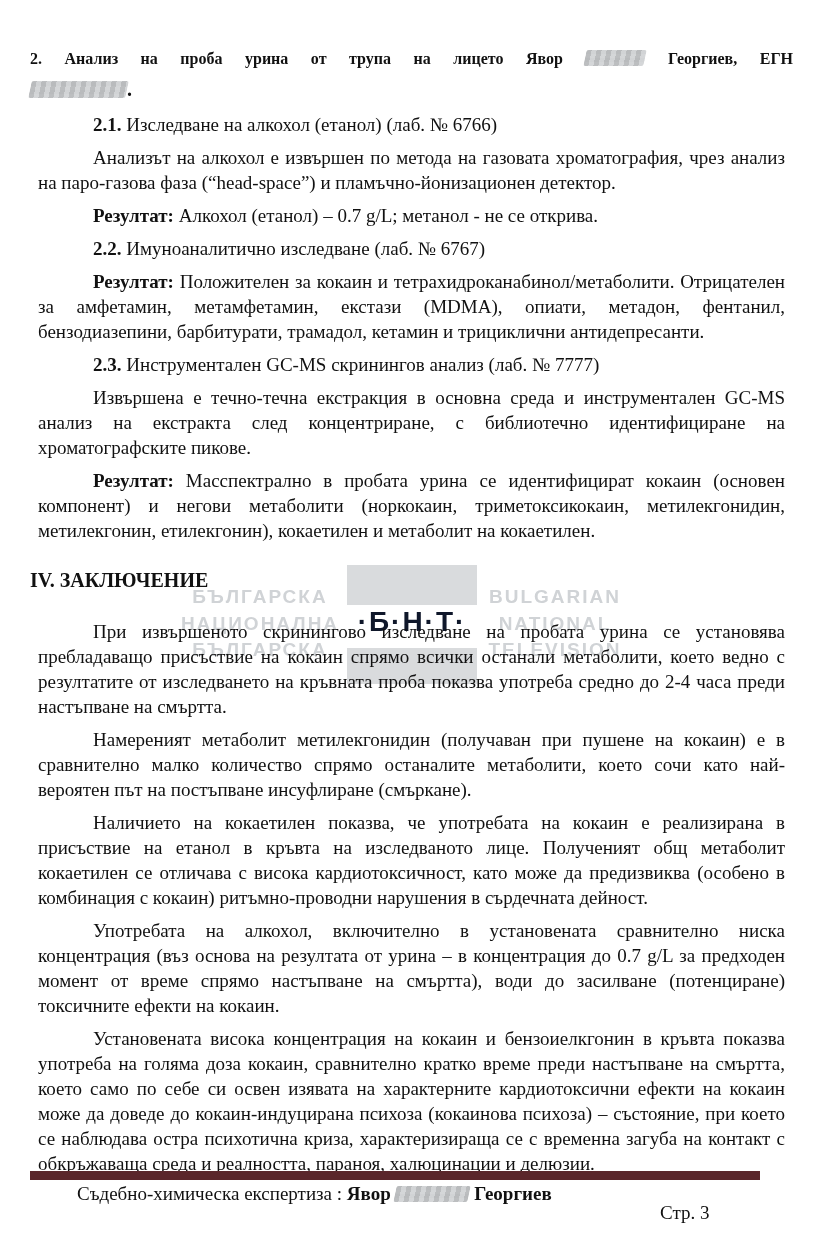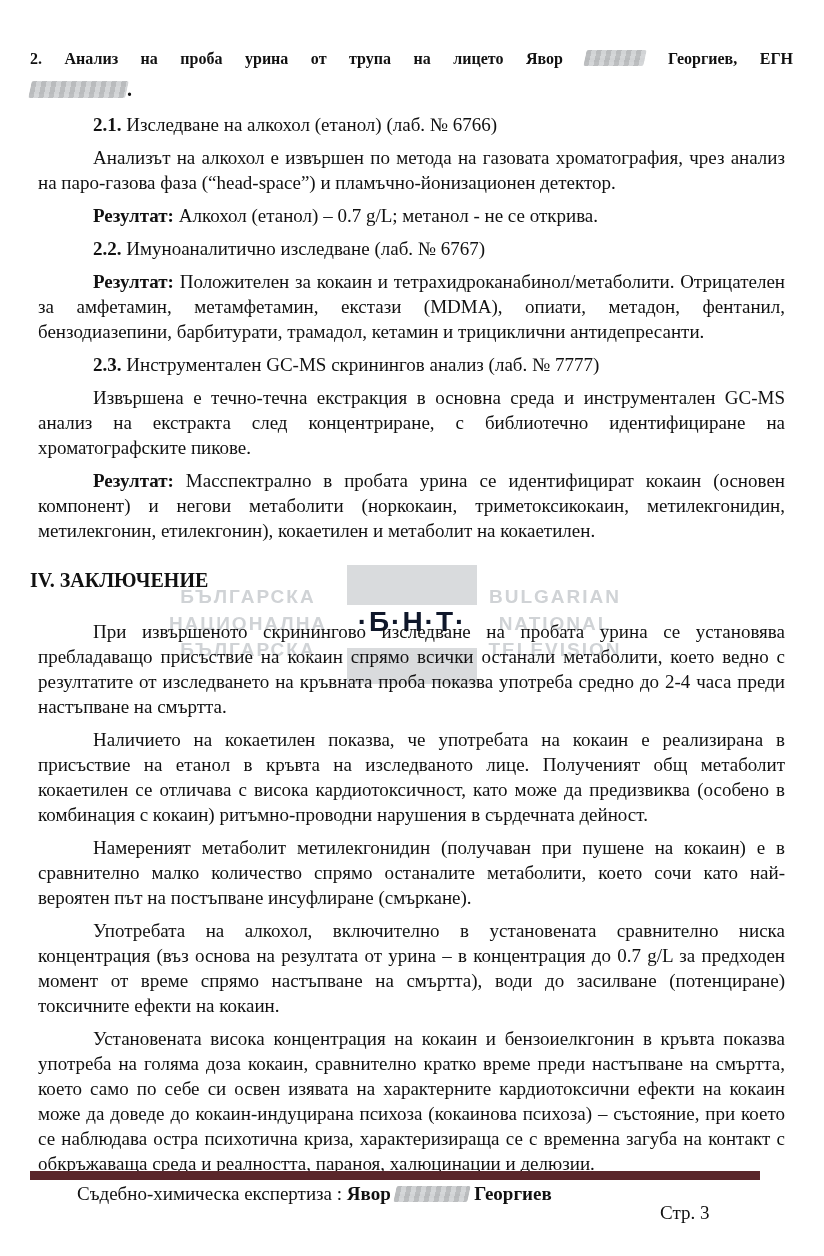--- a/index.html
+++ b/index.html
@@ -16,21 +16,21 @@
   .wm-col{
     position:absolute;
     font-family:"Liberation Sans","DejaVu Sans",sans-serif;
     font-weight:600;
     font-size:19px;
     line-height:26.5px;
     letter-spacing:2px;
     color:#d0d3d6;
     text-align:center;
   }
-  .wm-left{left:148px;top:584px;width:200px;}
+  .wm-left{left:160px;top:584px;width:200px;}
   .wm-right{left:480px;top:584px;width:150px;}
   .wm-logo{position:absolute;left:347px;top:565px;width:130px;}
   .wm-block{background:#d9dbdd;}
   .wm-block-top{position:absolute;left:0;top:0;width:130px;height:40px;}
   .wm-block-bottom{position:absolute;left:0;top:83px;width:130px;height:36px;}
   .wm-logo-text{
     position:absolute;left:-12px;top:44px;width:154px;
     font-family:"Liberation Sans","DejaVu Sans",sans-serif;
     font-weight:bold;font-size:28px;line-height:26px;
     letter-spacing:2px;color:#0f172a;text-align:center;
@@ -117,22 +117,22 @@
     <p class="para"><b class="lead">2.2.</b> <span>Имуноаналитично изследване (лаб. № 6767)</span></p>
     <p class="para"><b class="lead">Резултат:</b> <span>Положителен за кокаин и тетрахидроканабинол/метаболити. Отрицателен за амфетамин, метамфетамин, екстази (MDMA), опиати, метадон, фентанил, бензодиазепини, барбитурати, трамадол, кетамин и трициклични антидепресанти.</span></p>
 
     <p class="para"><b class="lead">2.3.</b> <span>Инструментален GC-MS скринингов анализ (лаб. № 7777)</span></p>
     <p class="para">Извършена е течно-течна екстракция в основна среда и инструментален GC-MS анализ на екстракта след концентриране, с библиотечно идентифициране на хроматографските пикове.</p>
     <p class="para"><b class="lead">Резултат:</b> <span>Масспектрално в пробата урина се идентифицират кокаин (основен компонент) и негови метаболити (норкокаин, триметоксикокаин, метилекгонидин, метилекгонин, етилекгонин), кокаетилен и метаболит на кокаетилен.</span></p>
 
     <div class="concl-heading">IV. ЗАКЛЮЧЕНИЕ</div>
 
     <p class="para">При извършеното скринингово изследване на пробата урина се установява пребладаващо присъствие на кокаин спрямо всички останали метаболити, което ведно с резултатите от изследването на кръвната проба показва употреба средно до 2-4 часа преди настъпване на смъртта.</p>
+    <p class="para">Намереният метаболит метилекгонидин (получаван при пушене на кокаин) е в сравнително малко количество спрямо останалите метаболити, което сочи като най-вероятен път на постъпване инсуфлиране (смъркане).</p>
     <p class="para">Наличието на кокаетилен показва, че употребата на кокаин е реализирана в присъствие на етанол в кръвта на изследваното лице. Полученият общ метаболит кокаетилен се отличава с висока кардиотоксичност, като може да предизвиква (особено в комбинация с кокаин) ритъмно-проводни нарушения в сърдечната дейност.</p>
-    <p class="para">Намереният метаболит метилекгонидин (получаван при пушене на кокаин) е в сравнително малко количество спрямо останалите метаболити, което сочи като най-вероятен път на постъпване инсуфлиране (смъркане).</p>
     <p class="para">Употребата на алкохол, включително в установената сравнително ниска концентрация (въз основа на резултата от урина – в концентрация до 0.7 g/L за предходен момент от време спрямо настъпване на смъртта), води до засилване (потенциране) токсичните ефекти на кокаин.</p>
     <p class="para">Установената висока концентрация на кокаин и бензоиелкгонин в кръвта показва употреба на голяма доза кокаин, сравнително кратко време преди настъпване на смъртта, което само по себе си освен изявата на характерните кардиотоксични ефекти на кокаин може да доведе до кокаин-индуцирана психоза (кокаинова психоза) – състояние, при което се наблюдава остра психотична криза, характеризираща се с временна загуба на контакт с обкръжаваща среда и реалността, параноя, халюцинации и делюзии.</p>
 
   </div>
 
   <div class="footer-bar" style="background: rgb(90, 38, 43);"></div>
   <div class="footer-line"><span>Съдебно-химическа експертиза :</span> <b>Явор</b> <span class="redact redact-footer"></span> <b>Георгиев</b></div>
   <div class="footer-page">Стр. 3</div>
 
 </div>

